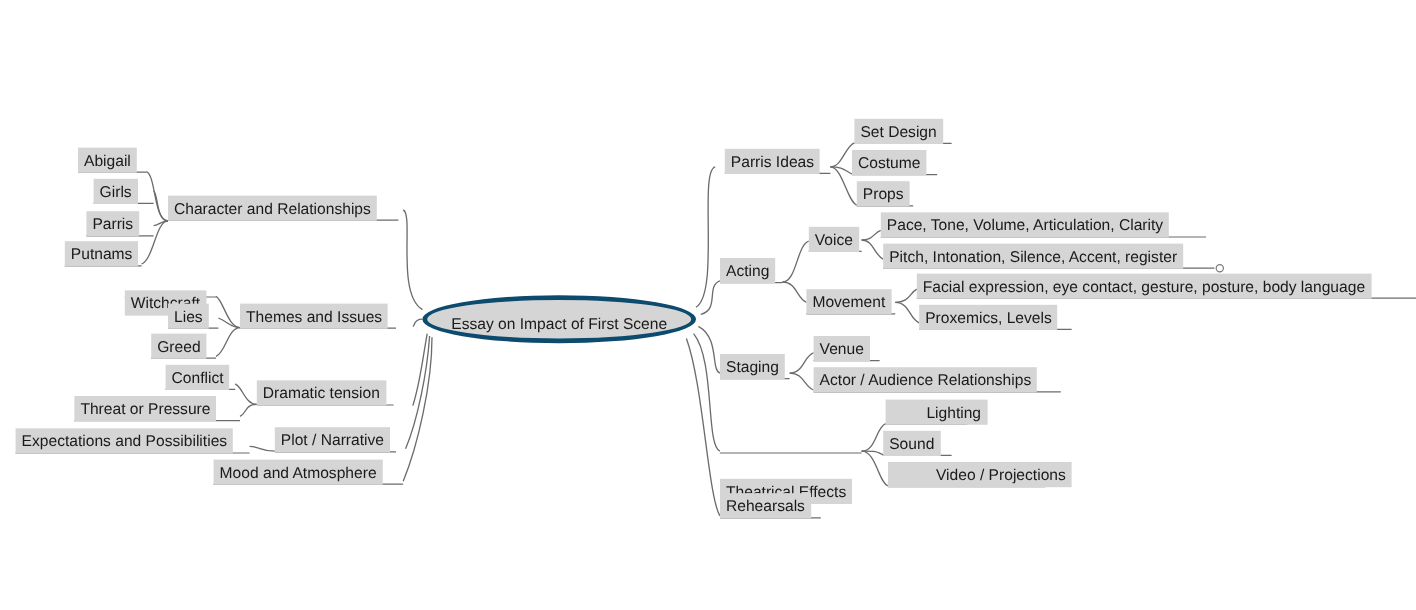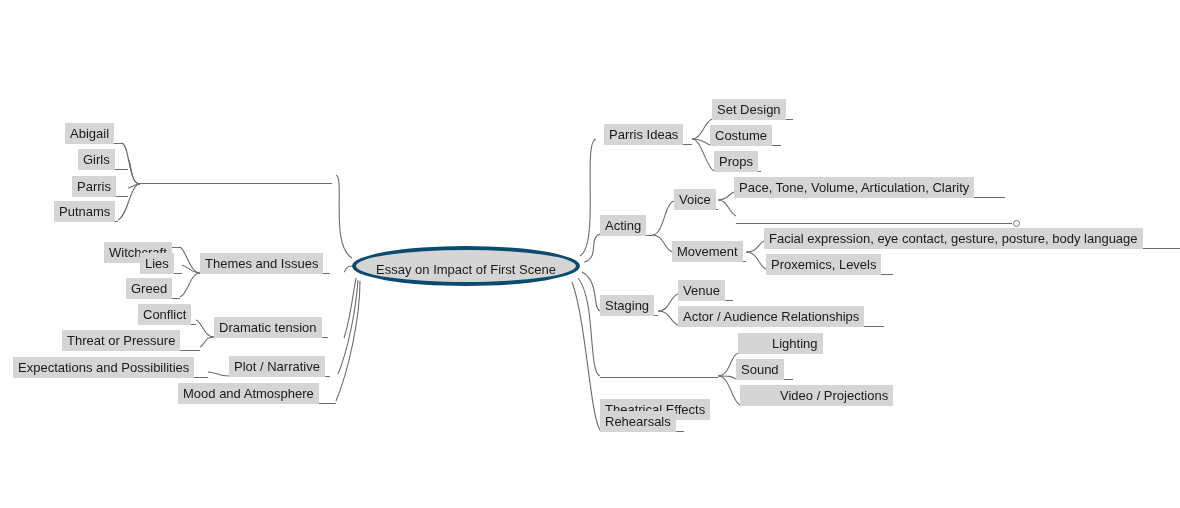--- a/index.html
+++ b/index.html
@@ -133,20 +133,21 @@
       </g>
     </g>
   </svg>
 
   <div class="node root" style="left:352px;top:246px;width:228px;height:40px;">Essay on Impact of First Scene</div>
 
   <div class="node" style="left:65px;top:123px;">Abigail</div>
   <div class="node" style="left:78px;top:149px;">Girls</div>
   <div class="node" style="left:72px;top:176px;">Parris</div>
   <div class="node" style="left:54px;top:201px;">Putnams</div>
+  <div class="node" style="left:140px;top:163px;">Character and Relationships</div>
 
   <div class="node" style="left:104px;top:242px;">Witchcraft</div>
   <div class="node" style="left:140px;top:253px;">Lies</div>
   <div class="node" style="left:126px;top:278px;">Greed</div>
   <div class="node" style="left:200px;top:253px;">Themes and Issues</div>
 
   <div class="node" style="left:138px;top:304px;">Conflict</div>
   <div class="node" style="left:62px;top:330px;">Threat or Pressure</div>
   <div class="node" style="left:214px;top:317px;">Dramatic tension</div>
 
@@ -156,20 +157,21 @@
   <div class="node" style="left:178px;top:383px;">Mood and Atmosphere</div>
 
   <div class="node" style="left:604px;top:124px;">Parris Ideas</div>
   <div class="node" style="left:712px;top:99px;">Set Design</div>
   <div class="node" style="left:710px;top:125px;">Costume</div>
   <div class="node" style="left:714px;top:151px;">Props</div>
 
   <div class="node" style="left:600px;top:215px;">Acting</div>
   <div class="node" style="left:674px;top:189px;">Voice</div>
   <div class="node" style="left:734px;top:177px;">Pace, Tone, Volume, Articulation, Clarity</div>
+  <div class="node" style="left:736px;top:203px;">Pitch, Intonation, Silence, Accent, register</div>
   <div class="fold-dot" style="left:1013px;top:220px;"></div>
 
   <div class="node" style="left:672px;top:241px;">Movement</div>
   <div class="node" style="left:764px;top:228px;">Facial expression, eye contact, gesture, posture, body language</div>
   <div class="node" style="left:766px;top:254px;">Proxemics, Levels</div>
 
   <div class="node" style="left:600px;top:295px;">Staging</div>
   <div class="node" style="left:678px;top:280px;">Venue</div>
   <div class="node" style="left:678px;top:306px;">Actor / Audience Relationships</div>
 

